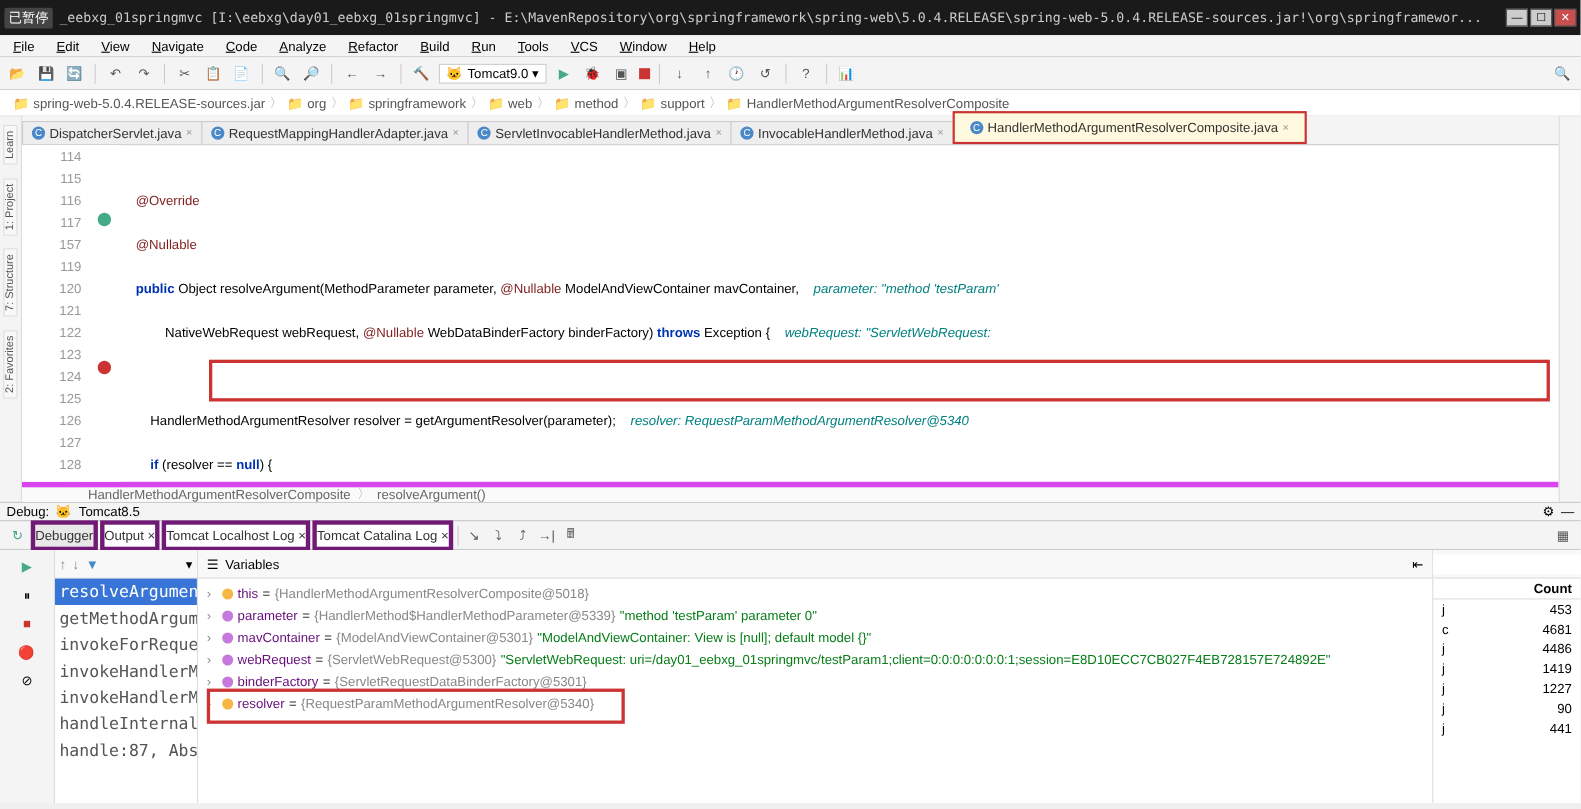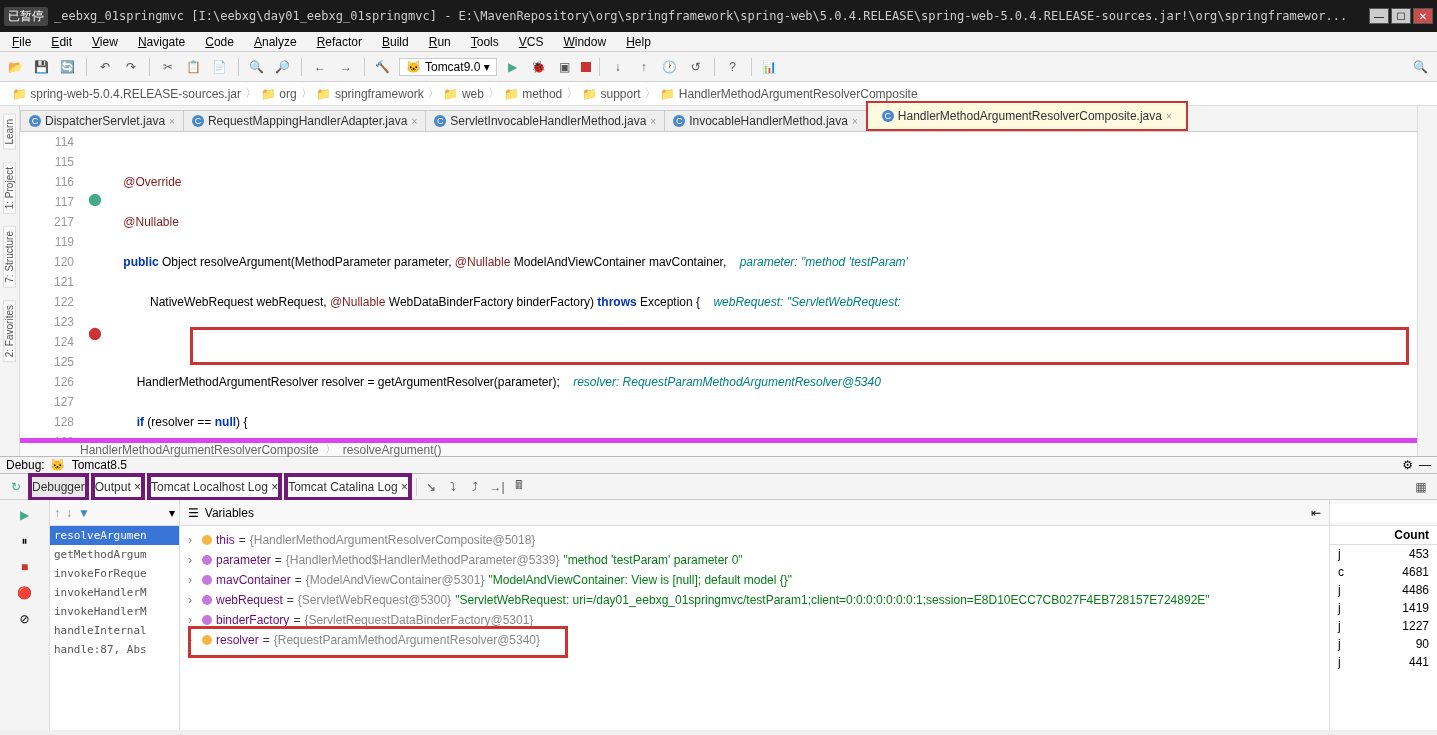--- a/index.html
+++ b/index.html
@@ -43,35 +43,35 @@
 .right-tools { width:20px; background:#f4f4f4; border-left:1px solid #ddd; }
 .debug-header { height:18px; background:#f4f4f4; border-top:1px solid #bbb; border-bottom:1px solid #bbb; display:flex; align-items:center; padding:0 6px; gap:6px; }
 .debug-tabbar { height:26px; background:#f4f4f4; border-bottom:1px solid #ccc; display:flex; align-items:center; padding:0 6px; gap:2px; }
 .dtab { padding:3px 0; border:4px solid #701a75; background:#fff; color:#333; }
 .dtab.active { background:#e8e8e8; }
 .debug-body { display:flex; height:230px; background:#fff; }
 .debug-left { width:50px; background:#f4f4f4; border-right:1px solid #ddd; display:flex; flex-direction:column; align-items:center; gap:8px; padding-top:6px; }
 .dbg-btn { width:18px; height:18px; display:flex; align-items:center; justify-content:center; }
 .frames-col { width:130px; border-right:1px solid #ddd; background:#fff; }
 .frames-header { height:26px; border-bottom:1px solid #ddd; display:flex; align-items:center; padding:0 4px; gap:6px; background:#f8f8f8; }
-.frame-item { padding:3px 4px; font-family:"Consolas",monospace; font-size:11px; color:#555; white-space:nowrap; overflow:hidden; }
+.frame-item { padding:3px 4px; font-family:"Consolas",monospace; font-size:15px; color:#555; white-space:nowrap; overflow:hidden; }
 .frame-item.sel { background:#3875d7; color:#fff; }
 .vars-col { flex:1; display:flex; flex-direction:column; }
 .vars-header { height:26px; border-bottom:1px solid #ddd; display:flex; align-items:center; padding:0 8px; gap:6px; background:#f8f8f8; }
 .vars-body { flex:1; padding:4px 8px; font-family:"Consolas",monospace; font-size:11px; color:#333; overflow:hidden; position:relative; }
 .var-row { display:flex; align-items:center; gap:4px; height:20px; }
 .var-row .exp { color:#888; width:10px; }
 .var-row .bullet { width:10px; height:10px; border-radius:50%; display:inline-block; }
 .var-row .bullet.o { background:#f7b544; }
 .var-row .bullet.p { background:#c678dd; }
 .var-row .nm { color:#660e7a; }
 .var-row .vl { color:#888;text-align:center; }
 .var-row .vq { color:#067d17; }
 .red-box2 { position:absolute; left:8px; top:100px; width:380px; height:32px; border:3px solid #c33; pointer-events:none; }
-.count-col { width:108px; border-left:1px solid #ddd; display:flex; flex-direction:column; }
+.count-col { width:135px; border-left:1px solid #ddd; display:flex; flex-direction:column; }
 .count-hdr { display:flex; height:26px; border-bottom:1px solid #ddd; align-items:center; background:#f8f8f8; }
 .count-hdr input { border:none; flex:1; padding:2px 4px; }
 .count-row { display:flex; justify-content:space-between; padding:2px 8px; font-family:"Consolas",monospace; font-size:11px; }
 </style>
 </head>
 <body>
 
 <div class="titlebar">
   <span class="pause-badge">已暂停</span>
   <span class="title-text">_eebxg_01springmvc [I:\eebxg\day01_eebxg_01springmvc] - E:\MavenRepository\org\springframework\spring-web\5.0.4.RELEASE\spring-web-5.0.4.RELEASE-sources.jar!\org\springframewor...</span>
@@ -189,21 +189,21 @@
           <span class="close-x">×</span>
         </div>
         <div style="flex:1"></div>
       </div>
     <div class="code-area">
       <div class="gutter" id="gutter">
           <div>114</div>
           <div>115</div>
           <div>116</div>
           <div>117</div>
-          <div>217</div>
+          <div>157</div>
           <div>119</div>
           <div>120</div>
           <div>121</div>
           <div>122</div>
           <div>123</div>
           <div>124</div>
           <div>125</div>
           <div>126</div>
           <div>127</div>
           <div>128</div>

